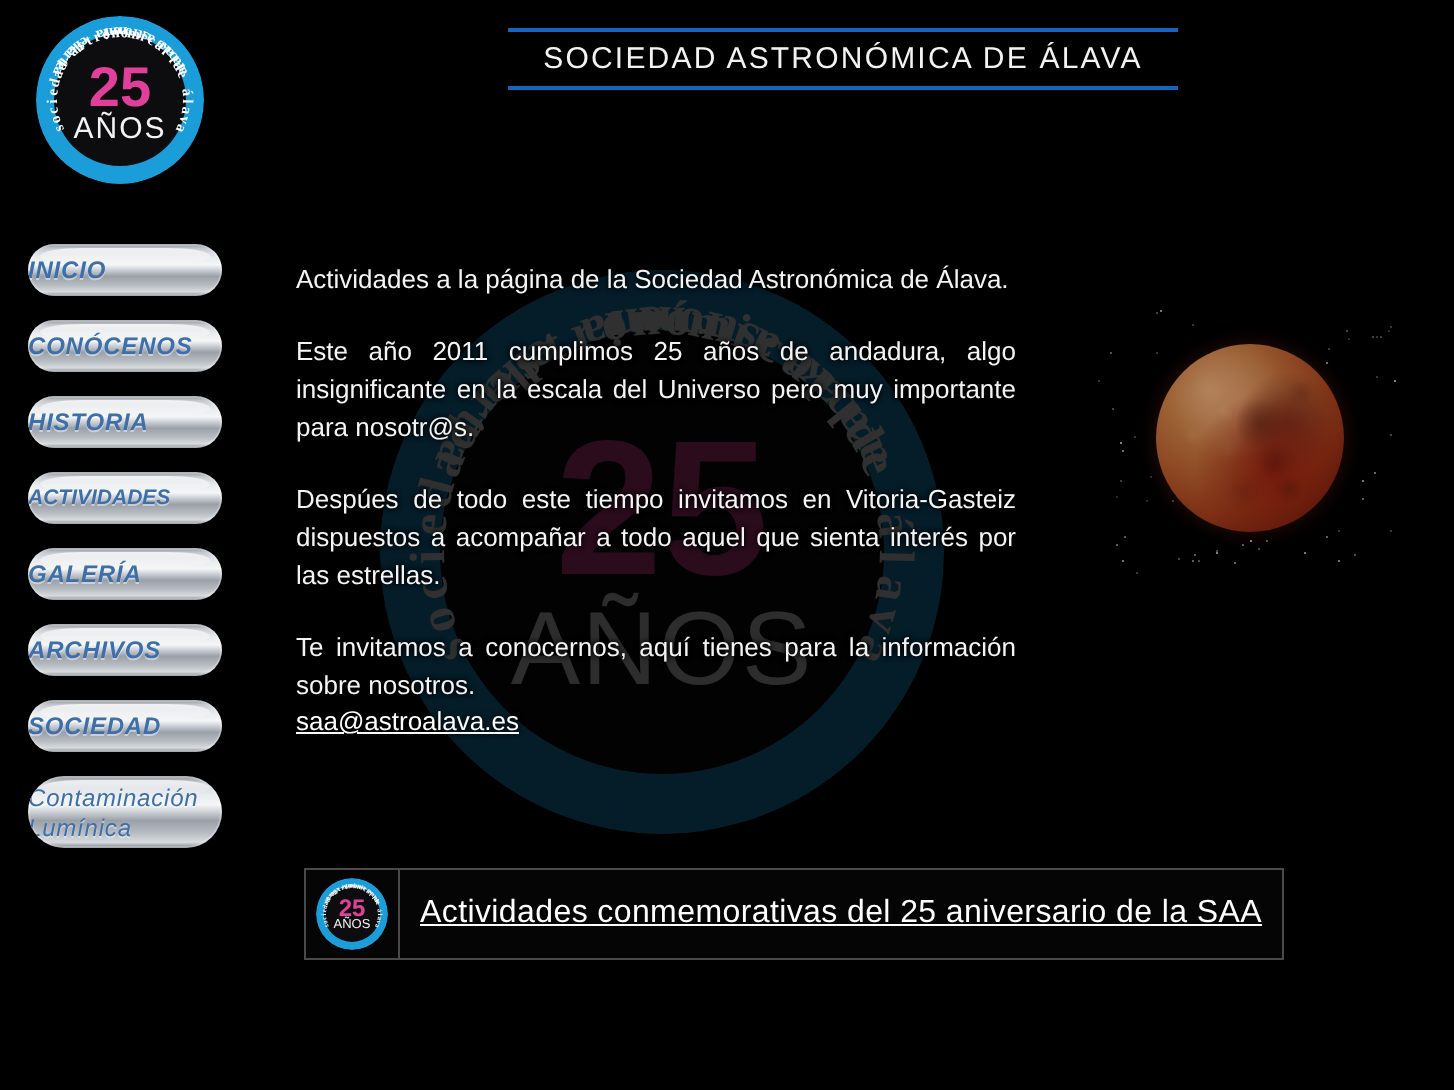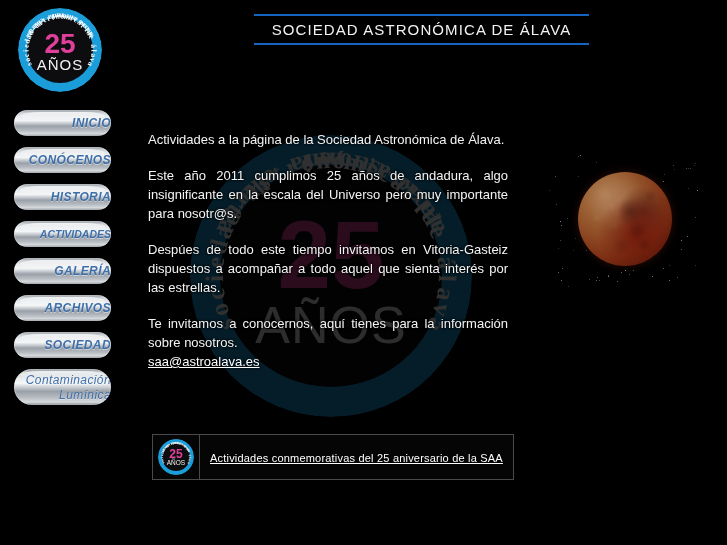--- a/index.html
+++ b/index.html
@@ -76,36 +76,36 @@
   }
   #header-title .tline.l1{text-align:center;}
   #header-title .tline.l2{text-align:right;padding-right:6px;}
 
   
   #sidebar{position:absolute;left:0;top:110px;width:140px;}
   .navbtn{
     position:relative;
     display:block;
     width:97px;
-    margin:0 0 11px 14px;
+    margin:12px 0 11px 14px;
     height:26px;
     border-radius:13px;
     background:
       linear-gradient(to bottom,
         #8e949b 0%,
         #c9cdd2 10%,
         #e9ecef 26%,
         #f4f6f7 40%,
         #c4c9cf 52%,
         #9aa0a7 62%,
         #b9bec4 80%,
         #d8dcdf 92%,
         #7d838a 100%);
     box-shadow:0 1px 2px rgba(0,0,0,.8), inset 0 0 0 1px rgba(255,255,255,.25);
-    text-align:right;
+    text-align:left;
     cursor:pointer;
     overflow:hidden;
   }
   .navbtn::after{
     content:"";
     position:absolute;left:6px;right:6px;top:2px;height:8px;
     border-radius:50%/100%;
     background:linear-gradient(to bottom,rgba(255,255,255,.78),rgba(255,255,255,0));
     pointer-events:none;
   }
@@ -193,21 +193,21 @@
   #banner td.link-cell{width:278px;height:44px;padding:0 10px;text-align:center;}
   #banner-logo{display:inline-block;width:36px;height:36px;vertical-align:middle;}
   #banner-logo .ring{inset:0;}
   #banner-logo .inner{inset:4px;}
   #banner-logo .num25{top:9px;font-size:12px;}
   #banner-logo .anos{top:21px;font-size:6.5px;letter-spacing:0;}
   #banner-logo .rt-char{font-size:3.3px;}
   #banner-link{
     color:#ffffff;
     font-family:"Liberation Sans", sans-serif;
-    font-size:11px;
+    font-size:16px;
     letter-spacing:.2px;
     text-decoration:underline;
     white-space:nowrap;
     cursor:pointer;
   }
 
   
   #moon-photo{
     position:absolute;left:548px;top:150px;
     width:150px;height:140px;

